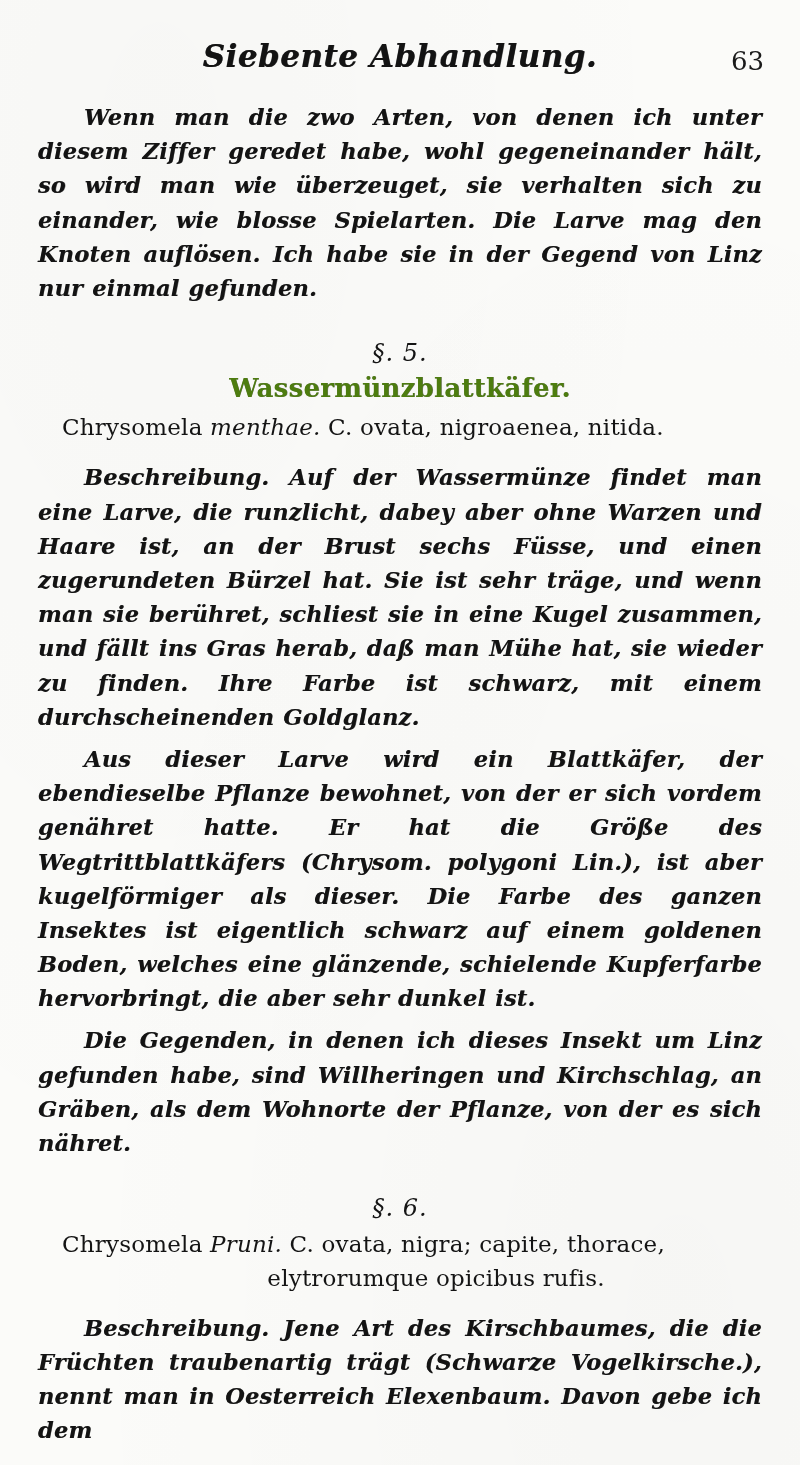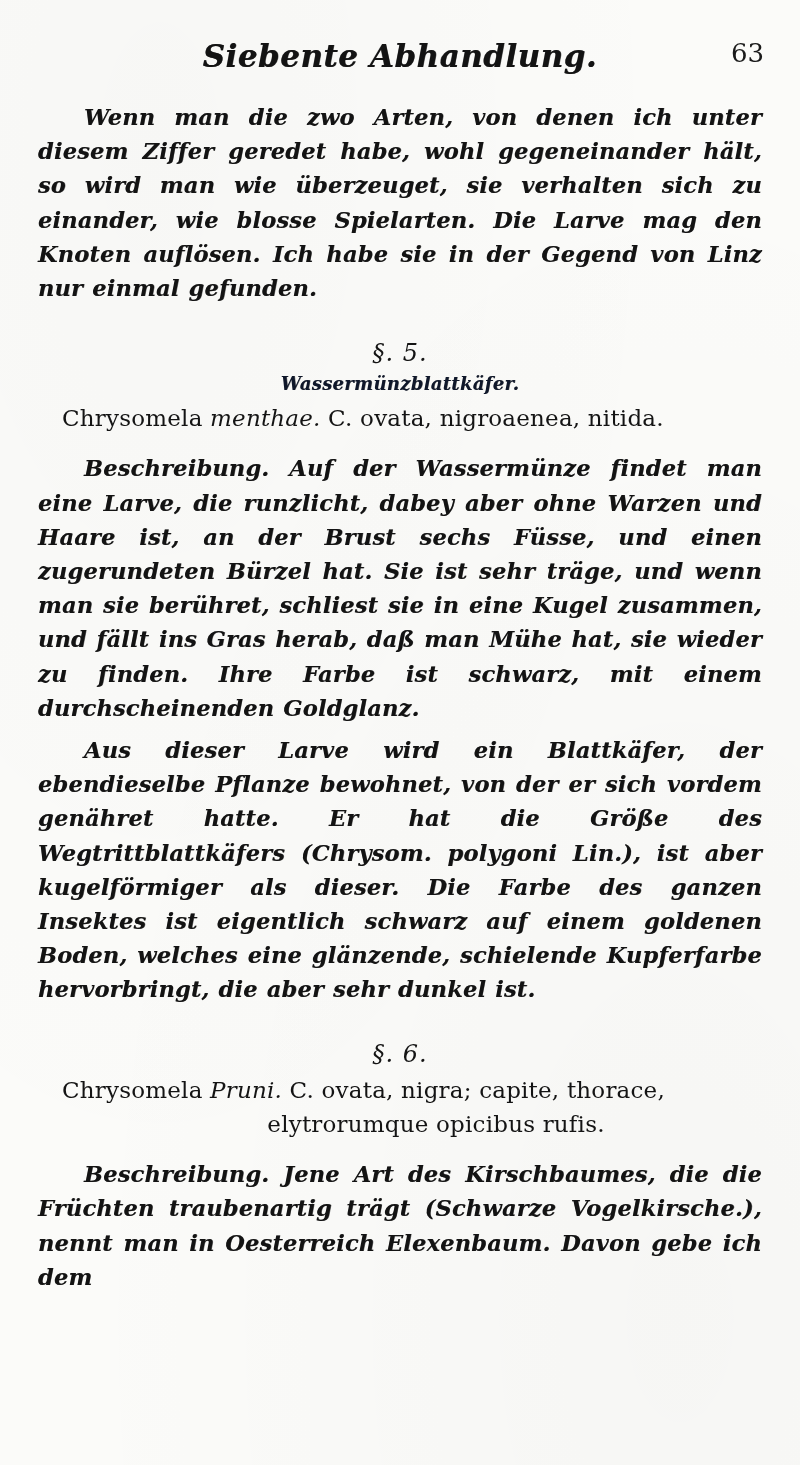--- a/index.html
+++ b/index.html
@@ -44,21 +44,21 @@
     font-weight: bold;
     font-style: italic;
     font-size: 31px;
     letter-spacing: 0.5px;
     color: #131313;
     text-shadow: 0.4px 0 0 rgba(0,0,0,0.55), -0.3px 0.3px 0 rgba(0,0,0,0.35);
   }
   .page-number {
     position: absolute;
     right: 6px;
-    top: 0;
+    top: 8px;
     font-family: "DejaVu Serif", serif;
     font-size: 26px;
     color: #1a1a1a;
   }
 
   
   .fraktur {
     font-family: "DejaVu Serif", serif;
     font-weight: bold;
     font-style: italic;
@@ -99,23 +99,22 @@
     font-style: italic;
     color: #141414;
     margin-top: 34px;
     margin-bottom: 6px;
     letter-spacing: 1px;
   }
   .section-title {
     text-align: center;
     font-family: "DejaVu Serif", serif;
     font-weight: bold;
-    font-style: italic;
-    font-size: 18px;
-    color: #0f172a;
+    font-size: 26px;
+    color: #4d7c0f;
     margin-bottom: 8px;
     text-shadow: 0.4px 0 0 rgba(0,0,0,0.5);
     letter-spacing: 0.3px;
   }
   .species-block {
     margin-bottom: 16px;
     margin-left: 32px;
   }
   .species-first {
     display: block;
@@ -151,20 +150,21 @@
           <span>Chrysomela</span>
           <span class="ital">menthae.</span>
           <span class="gap"></span>
           <span>C. ovata, nigroaenea, nitida.</span>
         </span>
       </div>
 
       <div class="body-block">
         <p class="fraktur indent para">Beschreibung. Auf der Wassermünze findet man eine Larve, die runzlicht, dabey aber ohne Warzen und Haare ist, an der Brust sechs Füsse, und einen zugerundeten Bürzel hat. Sie ist sehr träge, und wenn man sie berühret, schliest sie in eine Kugel zusammen, und fällt ins Gras herab, daß man Mühe hat, sie wieder zu finden. Ihre Farbe ist schwarz, mit einem durchscheinenden Goldglanz.</p>
         <p class="fraktur indent para">Aus dieser Larve wird ein Blattkäfer, der ebendieselbe Pflanze bewohnet, von der er sich vordem genähret hatte. Er hat die Größe des Wegtrittblattkäfers (Chrysom. polygoni Lin.), ist aber kugelförmiger als dieser. Die Farbe des ganzen Insektes ist eigentlich schwarz auf einem goldenen Boden, welches eine glänzende, schielende Kupferfarbe hervorbringt, die aber sehr dunkel ist.</p>
+        <p class="fraktur indent para">Die Gegenden, in denen ich dieses Insekt um Linz gefunden habe, sind Willheringen und Kirchschlag, an Gräben, als dem Wohnorte der Pflanze, von der es sich nähret.</p>
       </div>
     </div>
 
     <div>
       <div class="section-mark">§. 6.</div>
 
       <div class="roman species-block">
         <span class="species-first">
           <span>Chrysomela</span>
           <span class="ital">Pruni.</span>

